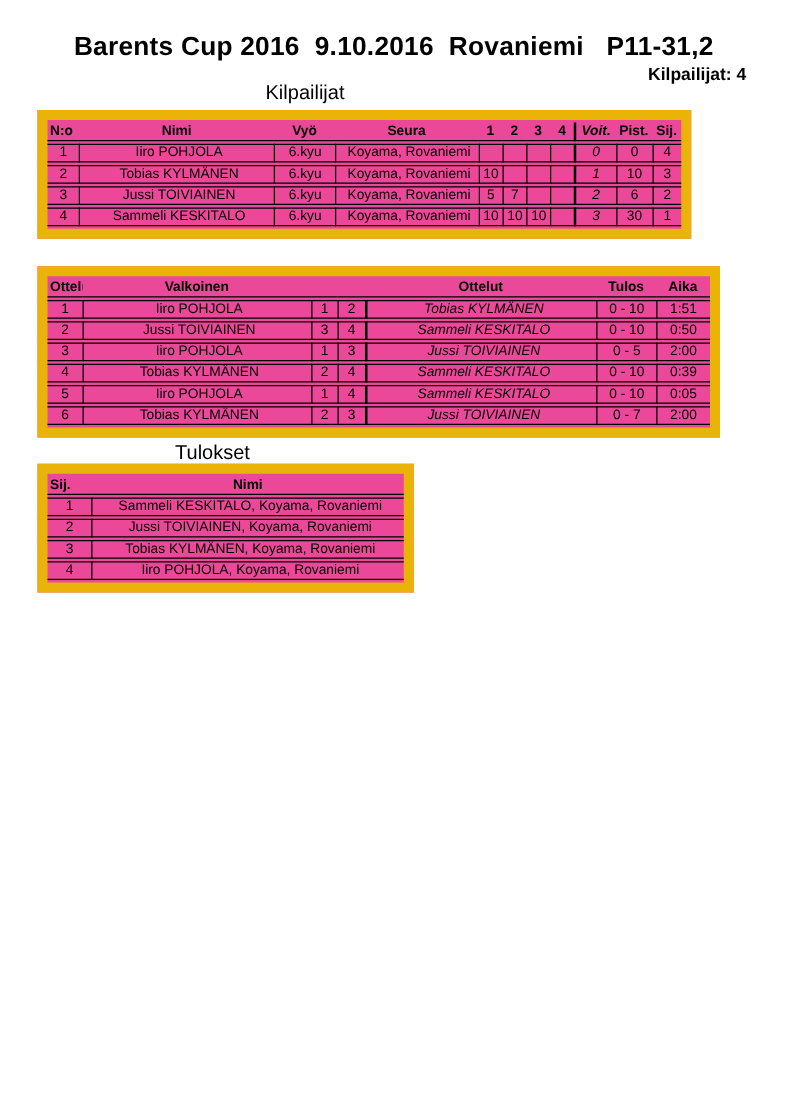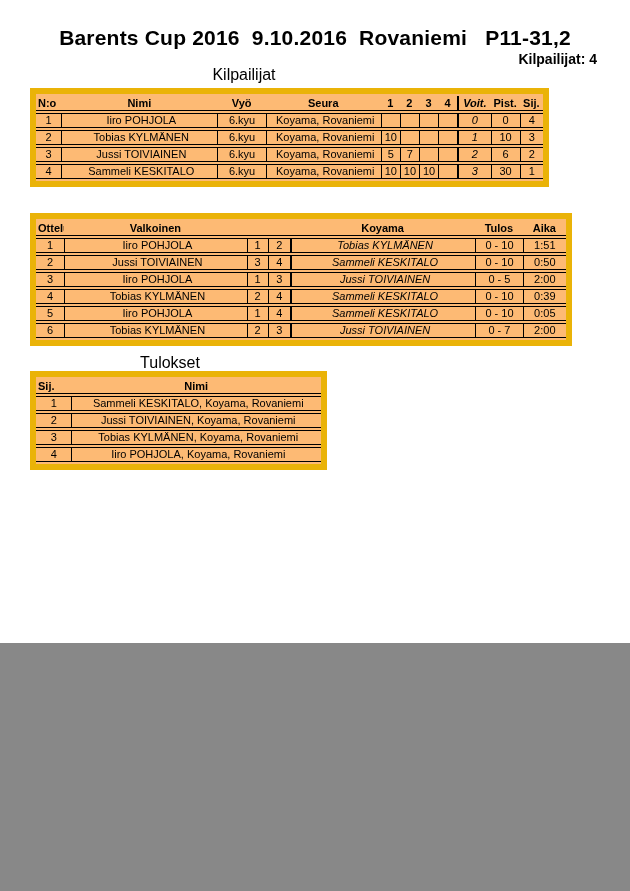--- a/index.html
+++ b/index.html
@@ -1,33 +1,33 @@
 <!DOCTYPE html>
 <html><head>
 <meta charset="utf-8">
 <style>
   html,body{margin:0;padding:0;background:#888;}
   .page{
-    position:relative;width:630px;height:643px;background:#ffffff;
+    position:relative;width:630px;height:891px;background:#ffffff;
     font-family:"Liberation Sans","DejaVu Sans",sans-serif;color:#000;
     overflow:hidden;margin:0 auto;
   }
   .page-title{
     position:absolute;top:26px;left:0;width:630px;text-align:center;
     font-size:21px;font-weight:bold;white-space:pre;letter-spacing:0.2px;
   }
   .count-label{
     position:absolute;top:51px;right:33px;font-size:14px;font-weight:bold;
   }
   .sec-heading{position:absolute;font-size:16px;font-weight:normal;text-align:center;}
   .h-competitors{top:66px;left:0;width:488px;}
   .h-matches{top:194px;left:0;width:546px;}
   .h-results{top:354px;left:0;width:340px;}
 
-  .tblwrap{position:absolute;border:6px solid #eab308;background:#fdba74;}
+  .tblwrap{position:absolute;border:8px solid #eab308;background:#ec4899;}
   .w-competitors{left:30px;top:88px;width:507px;}
   .w-matches{left:30px;top:213px;width:530px;}
   .w-results{left:30px;top:371px;width:285px;}
 
   table.doc{
     border-collapse:separate;border-spacing:0 2px;table-layout:fixed;
     width:100%;font-size:11px;line-height:13px;
   }
   table.doc th{
     font-weight:bold;height:14px;padding:0 2px;border-bottom:1px solid #000;
@@ -149,21 +149,21 @@
         <col style="width:184px">
           <col style="width:47px">
           <col style="width:43px">
       </colgroup>
       <tbody>
           <tr>
         <th class="hleft">Ottelu</th>
         <th>Valkoinen</th>
         <th></th>
         <th></th>
-        <th>Koyama</th>
+        <th>Ottelut</th>
         <th>Tulos</th>
         <th>Aika</th>
       </tr>
       <tr>
         <td>1</td>
         <td class="tleft">Iiro POHJOLA</td>
         <td>1</td>
         <td>2</td>
         <td class="tleft grp2">Tobias KYLMÄNEN</td>
         <td>0 - 10</td>

